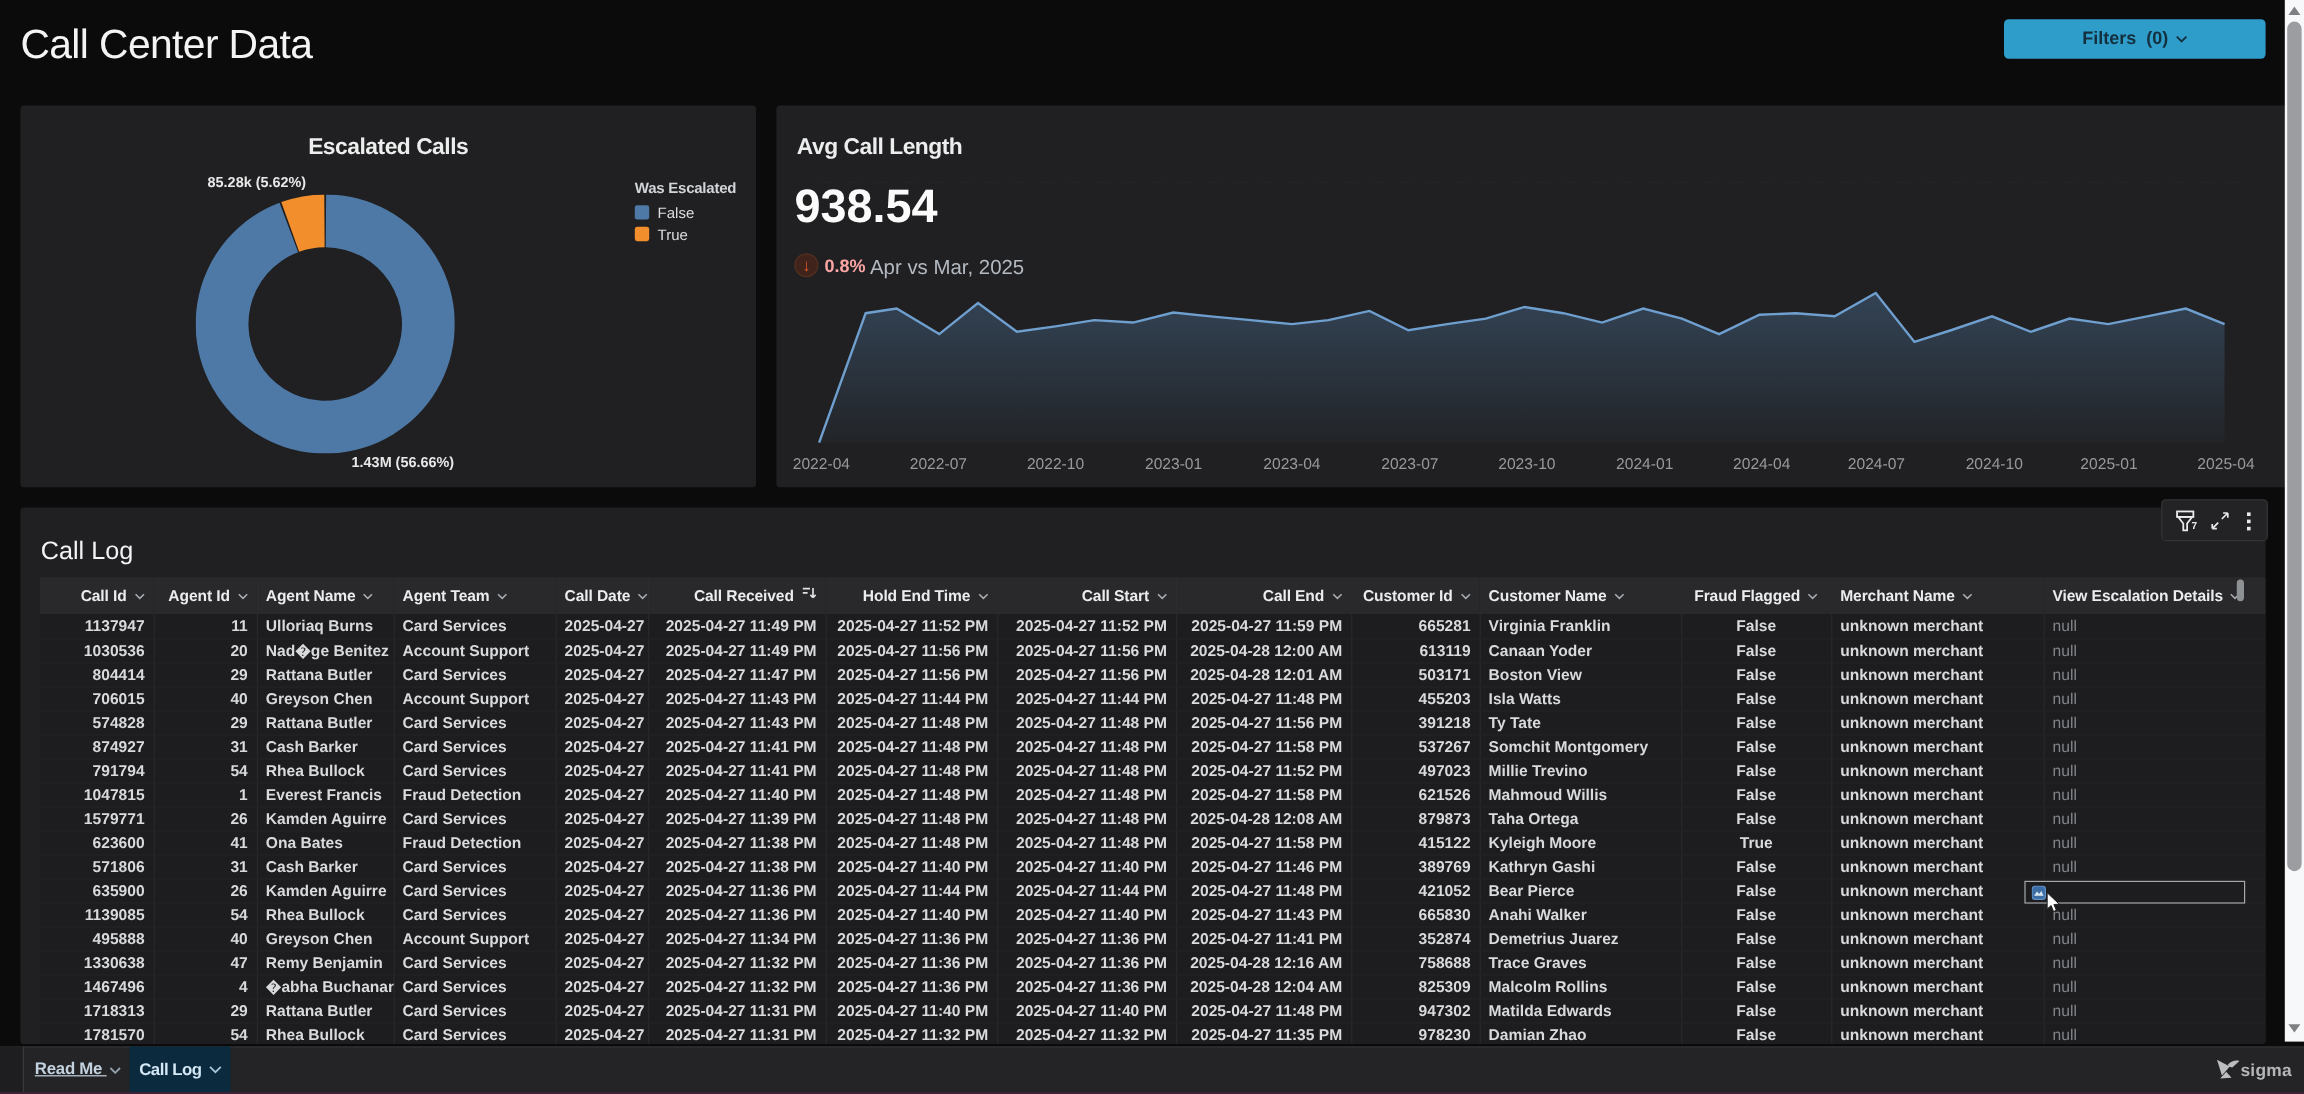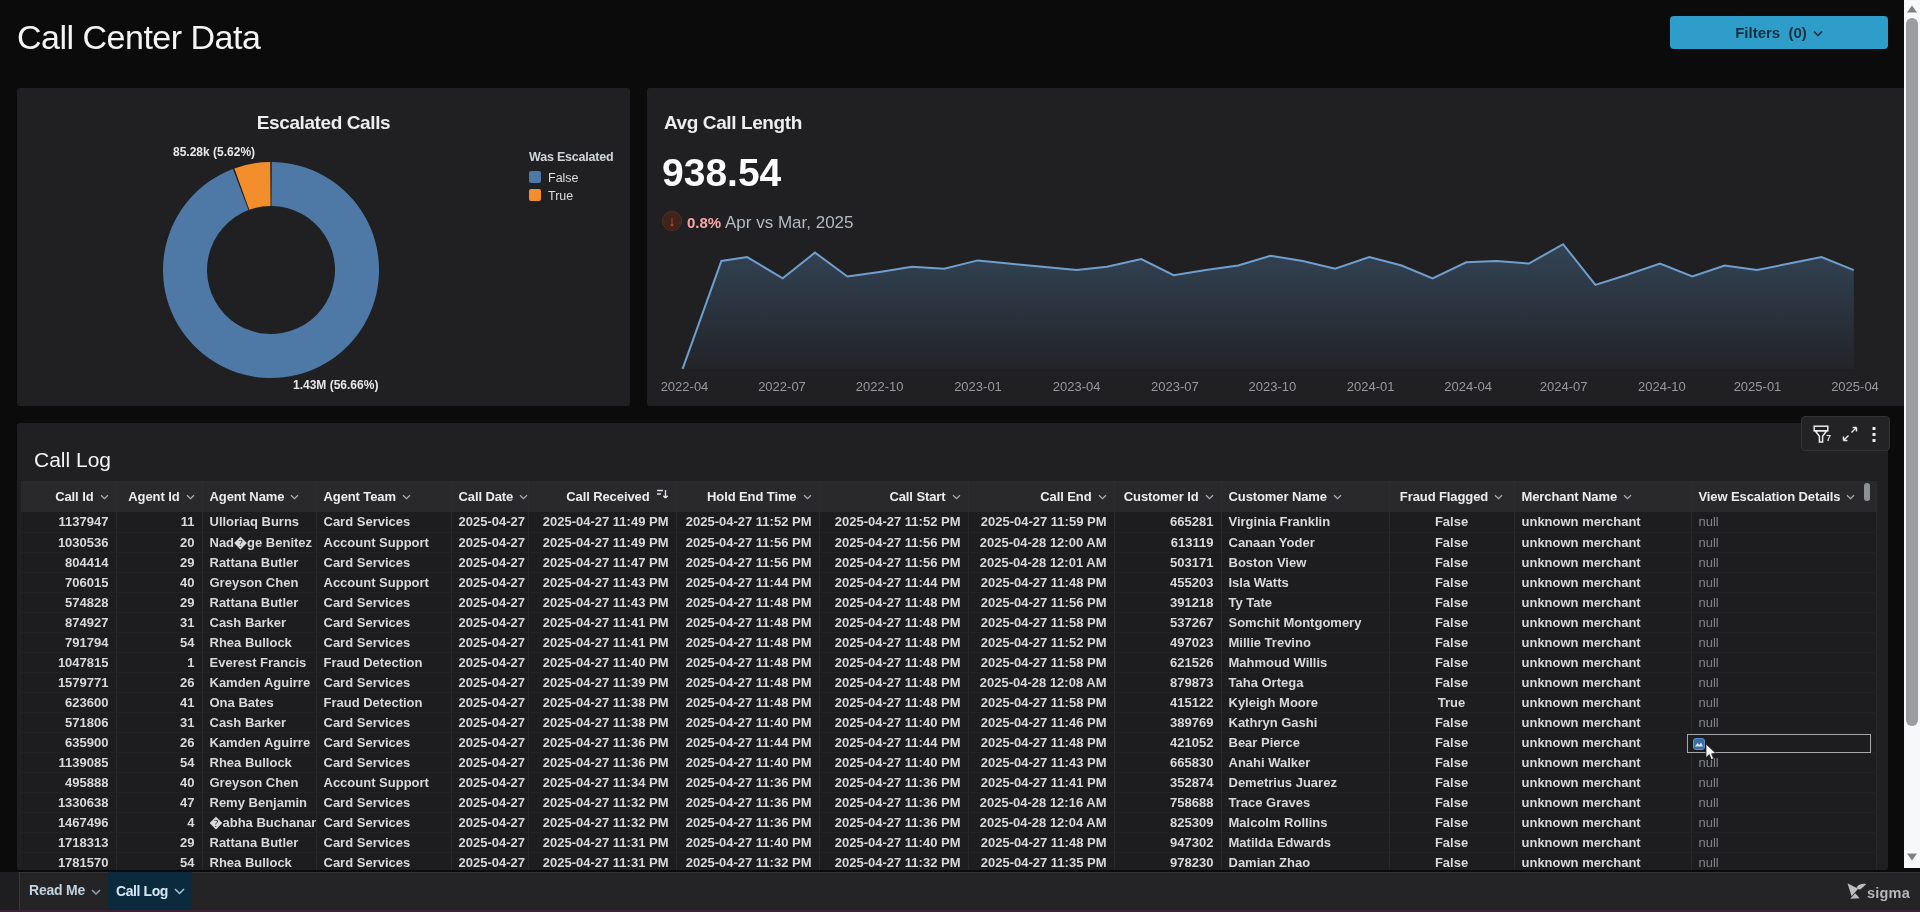--- a/index.html
+++ b/index.html
@@ -19,34 +19,34 @@
 #trendcirc{position:absolute;left:0;top:0;width:20px;height:20px;border-radius:50%;background:#40231a;border:1px solid #55301f;color:#df5a2c;text-align:center;line-height:18px;font-size:14px;font-weight:700;}
 #trendpct{position:absolute;left:25px;top:3px;font-size:15px;font-weight:700;color:#fca5a5;}
 #trendlbl{position:absolute;left:63px;top:2px;font-size:17px;font-weight:400;color:#b4bac1;}
 .xl{position:absolute;top:291px;width:80px;margin-left:-40px;text-align:center;font-size:13px;color:#97999d;}
 .dlabel{position:absolute;font-size:12px;font-weight:700;color:#e8e8e9;}
 #leg{position:absolute;left:512px;top:62px;width:150px;white-space:nowrap;}
 #legt{font-size:12.5px;font-weight:700;color:#d2d5d8;margin-bottom:7px;letter-spacing:-0.2px;}
 .legrow{margin-top:4px;font-size:12.5px;color:#dcddde;height:14px;line-height:14px;}
 .sw{display:inline-block;width:12px;height:12px;border-radius:2px;margin-right:7px;vertical-align:-1px;}
 #tctitle{position:absolute;left:17px;top:25px;font-size:21px;font-weight:400;color:#f2f3f3;}
-table{border-collapse:collapse;table-layout:fixed;width:1855px;position:absolute;left:4px;top:58px;}
+table{border-collapse:collapse;table-layout:fixed;width:1855px;position:absolute;left:16px;top:58px;}
 th{height:31px;background:#29292c;color:#ebeced;font-size:13px;font-weight:700;padding:0 7px;white-space:nowrap;overflow:hidden;border-right:1px solid #2c2c2f;letter-spacing:-0.1px;}
 td{height:20px;color:#d9dadb;font-size:13px;font-weight:700;padding:0 7px;white-space:nowrap;overflow:hidden;border-right:1px solid #28282b;border-bottom:1px solid #222225;}
 tr.datarow{background:#1d1d20;}
 .r{text-align:right;}
 .l{text-align:left;}
 .c{text-align:center;}
 .hv{margin-left:6px;vertical-align:1px;}
 td.null{color:#818489;font-weight:400;}
 #toolbar{position:absolute;left:1801px;top:416px;width:89px;height:35px;background:#232325;border:1px solid #333336;border-radius:4px;z-index:30;}
 #toolbar svg{position:absolute;top:8px;}
 #footer{position:absolute;left:0;top:872px;width:1920px;height:38px;background:#242426;border-top:1px solid #333335;}
 #fdark{position:absolute;left:0;top:872px;width:20px;height:38px;background:#1e1e20;border-right:1px solid #39393b;}
-#readme{position:absolute;left:29px;top:10px;font-size:14px;font-weight:700;color:#c3d2df;letter-spacing:-0.2px;}
+#readme{position:absolute;left:29px;top:10px;font-size:14px;font-weight:700;color:#c3d2df;letter-spacing:-0.2px;text-decoration:underline;}
 #calllogtab{position:absolute;left:108px;top:872px;width:84px;height:38px;background:#0c2a3d;}
 #calllogtab span{position:absolute;left:8px;top:11px;font-size:14px;font-weight:700;color:#d3e7f5;letter-spacing:-0.4px;}
 #botline{position:absolute;left:0;top:910px;width:1920px;height:2px;background:#3d2134;}
 #sigma{position:absolute;left:1847px;top:882px;width:73px;height:28px;color:#b5b6b7;}
 #sigma span{position:absolute;left:20px;top:3px;font-size:14.5px;font-weight:700;letter-spacing:0.2px;}
 #pgsb{position:absolute;left:1904px;top:0;width:16px;height:868px;background:#f7f8f9;}
 #pgthumb{position:absolute;left:2px;top:18px;width:12px;height:708px;background:#9b9da0;border-radius:6px;}
 #tsbthumb{position:absolute;left:1864px;top:483px;width:6px;height:18px;background:#8e9194;border-radius:3px;z-index:5;}
 #selcell{position:absolute;left:1687px;top:734px;width:184px;height:19px;border:1px solid #a6a8aa;z-index:6;background:#1d1d20;}
 </style></head>

